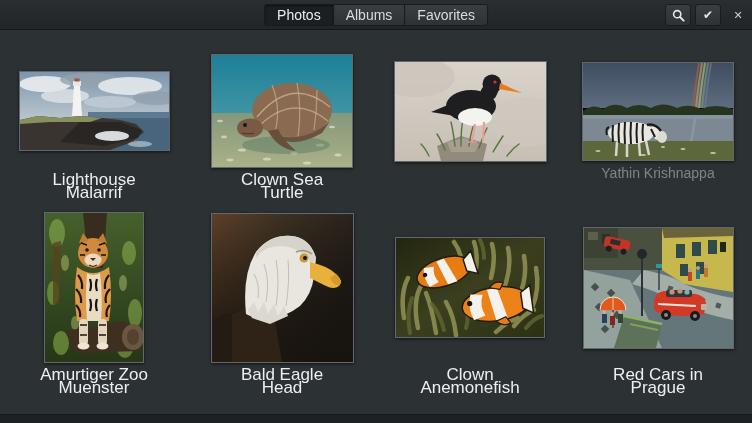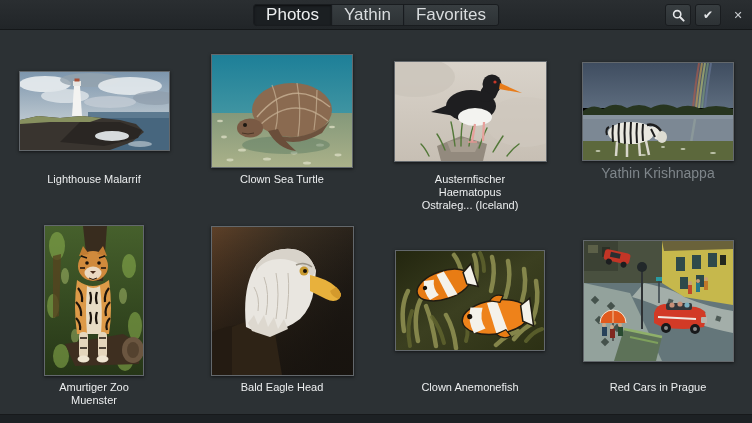--- a/index.html
+++ b/index.html
@@ -13,21 +13,21 @@
     height:30px; background:linear-gradient(#2a2e31,#212528);
     border-bottom:1px solid #141719; position:relative;
     display:flex; align-items:center;
   }
   .tab-group {
     position:absolute; left:50%; top:4px; transform:translateX(-50%);
     display:flex;
   }
   .tab-btn {
     min-width:60px; height:22px; padding:0 12px;
-    font-size:17px; color:#d9dcde; line-height:20px; text-align:center;
+    font-size:14px; color:#d9dcde; line-height:20px; text-align:center;
     background:linear-gradient(#383e41,#2d3235);
     border:1px solid #191c1f; margin-left:-1px; cursor:default;
   }
   .tab-btn:first-child { border-radius:3px 0 0 3px; margin-left:0; }
   .tab-btn:last-child  { border-radius:0 3px 3px 0; }
   .tab-btn.active {
     background:#1b1f22; box-shadow:inset 0 1px 2px rgba(0,0,0,.5);
     color:#eceeef;
   }
   .header-right {
@@ -51,38 +51,38 @@
     width:188px; display:flex; flex-direction:column; align-items:center;
   }
   .row1 .thumb-box { height:112px; margin-top:25px; }
   .row2 .thumb-box { height:149px; margin-top:14px; }
   .thumb-box { display:flex; align-items:center; justify-content:center; }
   .thumb {
     border:1px solid #63686c; box-shadow:0 1px 3px rgba(0,0,0,.6);
     line-height:0; background:#000;
   }
   .caption {
-    margin-top:6px; font-size:11px; line-height:13px; text-align:center;
+    margin-top:6px; font-size:17px; line-height:13px; text-align:center;
     max-width:112px; color:#eceeef;
   }
   .subcaption {
     font-size:14px; line-height:13px; text-align:center; color:#7e858a;
   }
   .bottom-strip {
     position:absolute; left:0; bottom:0; width:752px; height:9px;
     background:#1d2124; border-top:1px solid #17191b;
   }
 </style>
 </head>
 <body>
 
 <div class="headerbar">
   <div class="tab-group">
     <div class="tab-btn active">Photos</div>
-    <div class="tab-btn">Yathin</div>
+    <div class="tab-btn">Albums</div>
     <div class="tab-btn">Favorites</div>
   </div>
   <div class="header-right">
     <div class="icon-btn">
       <svg width="13" height="13" viewBox="0 0 13 13">
         <circle cx="5.2" cy="5.2" r="3.6" fill="none" stroke="#e4e6e8" stroke-width="1.6"></circle>
         <line x1="8" y1="8" x2="11.6" y2="11.6" stroke="#e4e6e8" stroke-width="2" stroke-linecap="round"></line>
       </svg>
     </div>
     <div class="icon-btn">
@@ -207,21 +207,20 @@
           <path d="M86,28 Q96,12 102,18 Q108,22 100,36 Q92,42 84,38 Z" fill="#1e1e20"></path>
           <circle cx="97" cy="22" r="9.5" fill="#1e1e20"></circle>
           <circle cx="100" cy="20" r="1.6" fill="#c8382a"></circle>
           <polygon points="105,21 127,31 104,27" fill="#e87c1a"></polygon>
           <line x1="80" y1="62" x2="77" y2="80" stroke="#e8a09c" stroke-width="2.2"></line>
           <line x1="89" y1="60" x2="88" y2="79" stroke="#e8a09c" stroke-width="2.2"></line>
           <line x1="73" y1="80" x2="82" y2="80" stroke="#dd9691" stroke-width="1.6"></line>
         </svg>
       </div>
         </div>
-      <div class="caption">Austernfischer Haematopus Ostraleg... (Iceland)</div>
     </div>
 
     <div class="cell">
       <div class="thumb-box">
           <div class="thumb">
         <svg width="150" height="97" viewBox="0 0 150 97">
           <defs>
             <linearGradient id="zsky" x1="0" y1="0" x2="0" y2="1">
               <stop offset="0" stop-color="#3f4d60"></stop>
                   <stop offset="1" stop-color="#5d6c7e"></stop>

